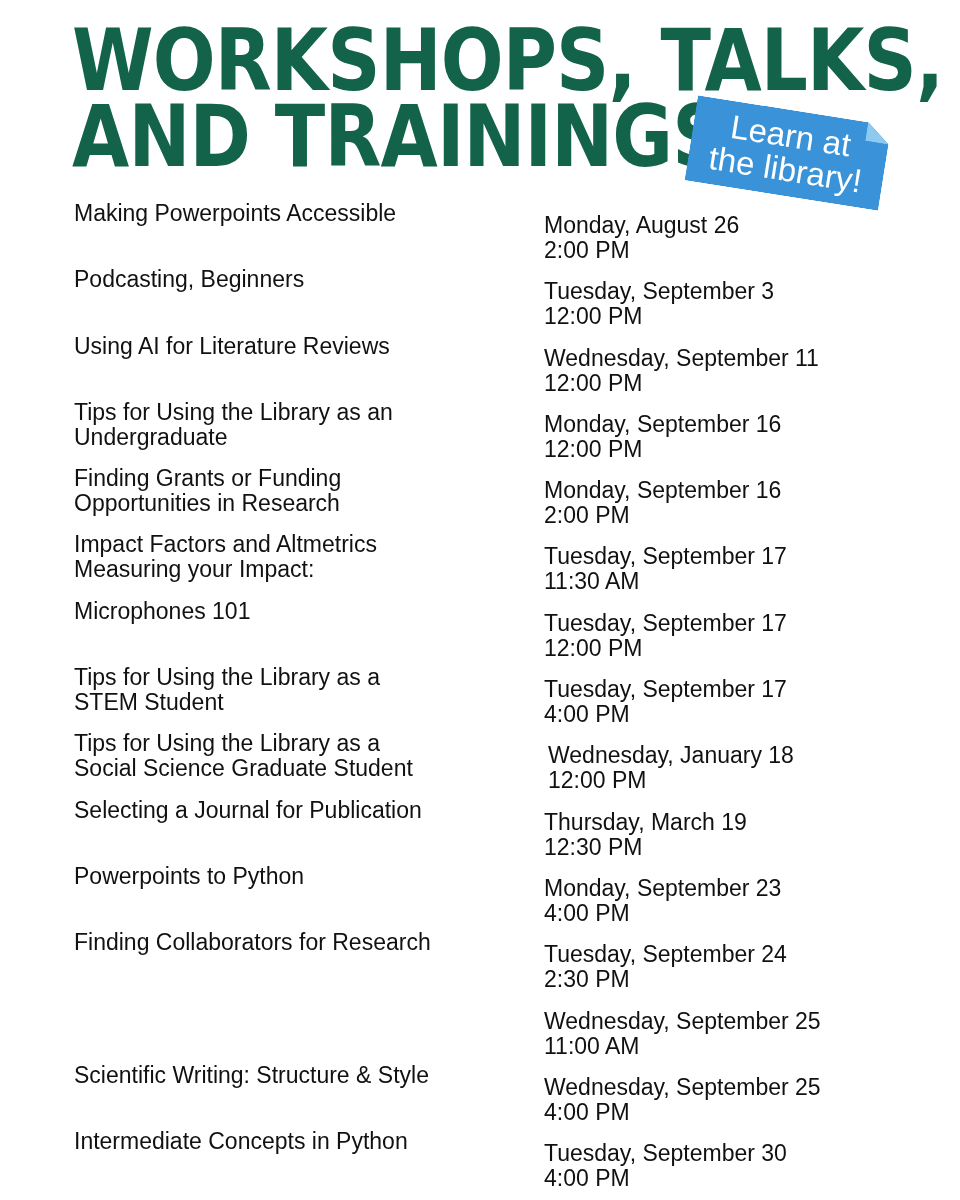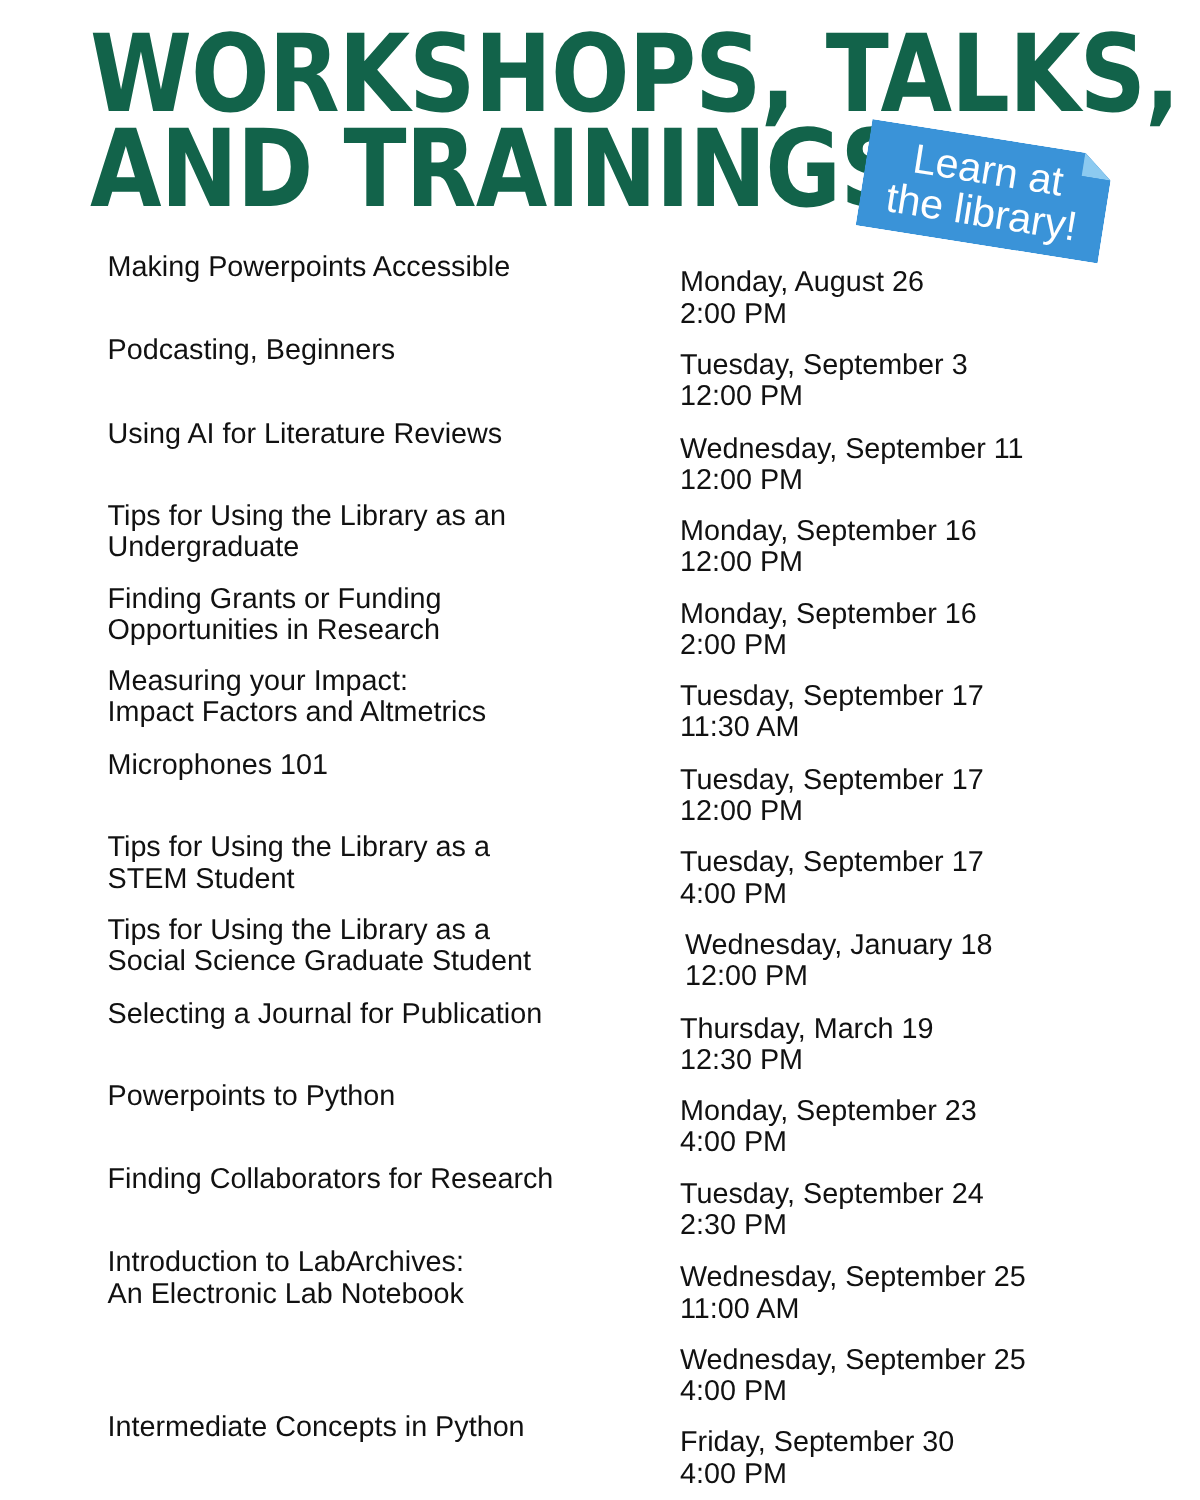--- a/index.html
+++ b/index.html
@@ -24,21 +24,21 @@
       clip-path: polygon(0 0, 88% 0, 100% 22%, 100% 100%, 0 100%);
     }
     .badge-fold {
       position: absolute; right: 0; top: 0; width: 12%; height: 22%;
       background: #8ccaf0;
       clip-path: polygon(0 0, 100% 100%, 0 100%);
     }
     .badge span { display: block; }
     .list { position: absolute; left: 74px; top: 201px; width: 820px; }
     .row { position: relative; height: 66.3px; font-size: 23px; line-height: 25px; }
-    .row .name { position: absolute; left: 0; top: 0; width: 440px; margin-left: 12px; }
+    .row .name { position: absolute; left: 0; top: 0; width: 440px; }
     .row .when { position: absolute; left: 470px; top: 12px; }
     .row .when.shift { left: 474px; }
     .row span.l { display: block; }
   </style>
 </head>
 <body>
 
 <h1 class="title">
   <span class="line">WORKSHOPS, TALKS,</span>
   <span class="line">AND TRAININGS</span>
@@ -96,22 +96,22 @@
         <span class="l">Finding Grants or Funding</span>
         <span class="l">Opportunities in Research</span>
       </div>
       <div class="when">
         <span class="l">Monday, September 16</span>
         <span class="l">2:00 PM</span>
       </div>
     </div>
   <div class="row">
       <div class="name">
+        <span class="l">Impact Factors and Altmetrics</span>
         <span class="l">Measuring your Impact:</span>
-        <span class="l">Impact Factors and Altmetrics</span>
       </div>
       <div class="when">
         <span class="l">Tuesday, September 17</span>
         <span class="l">11:30 AM</span>
       </div>
     </div>
   <div class="row">
       <div class="name">
         <span class="l">Microphones 101</span>
         <span class="l"></span>
@@ -165,38 +165,38 @@
       <div class="name">
         <span class="l">Finding Collaborators for Research</span>
         <span class="l"></span>
       </div>
       <div class="when">
         <span class="l">Tuesday, September 24</span>
         <span class="l">2:30 PM</span>
       </div>
     </div>
   <div class="row">
-      <div class="name">
-        <span class="l">Introduction to LabArchives:</span>
-        <span class="l">An Electronic Lab Notebook</span>
-      </div>
       <div class="when">
         <span class="l">Wednesday, September 25</span>
         <span class="l">11:00 AM</span>
       </div>
     </div>
   <div class="row">
+      <div class="name">
+        <span class="l">Scientific Writing: Structure &amp; Style</span>
+        <span class="l"></span>
+      </div>
       <div class="when">
         <span class="l">Wednesday, September 25</span>
         <span class="l">4:00 PM</span>
       </div>
     </div>
   <div class="row">
       <div class="name">
         <span class="l">Intermediate Concepts in Python</span>
         <span class="l"></span>
       </div>
       <div class="when">
-        <span class="l">Friday, September 30</span>
+        <span class="l">Tuesday, September 30</span>
         <span class="l">4:00 PM</span>
       </div>
     </div>
 </div>
 
 </body></html>

